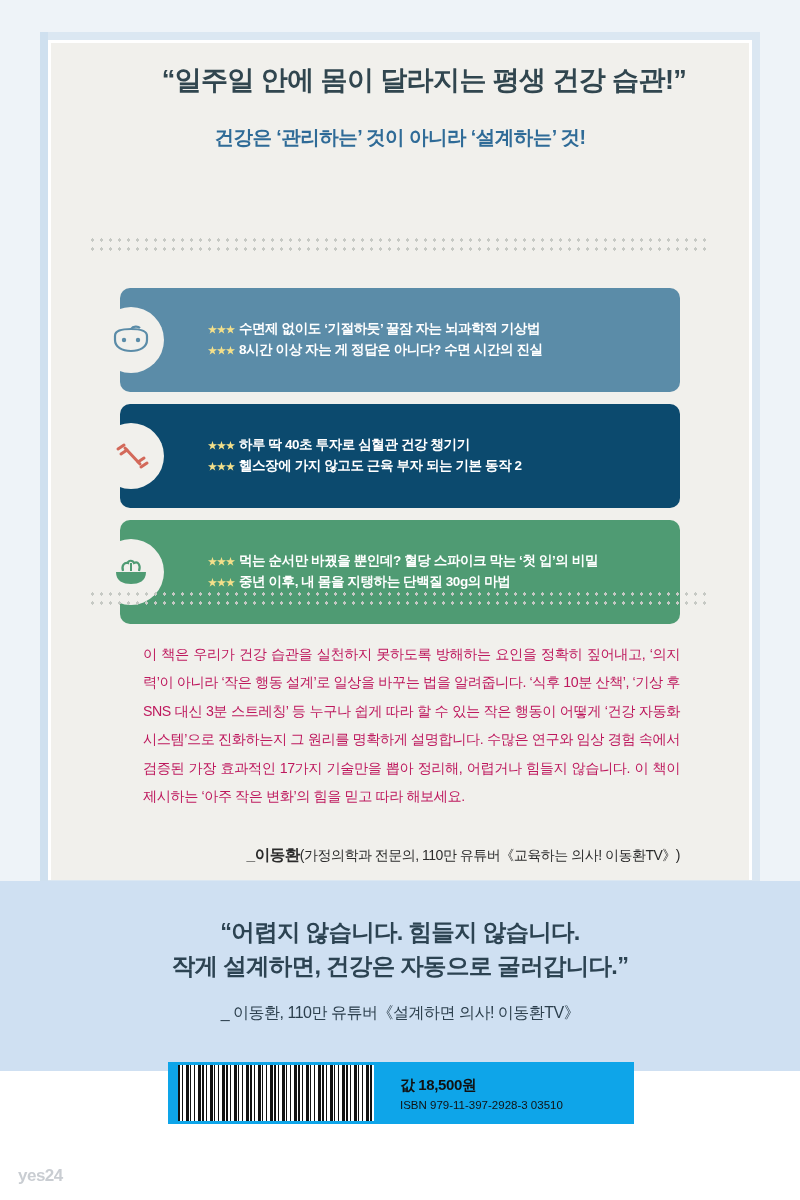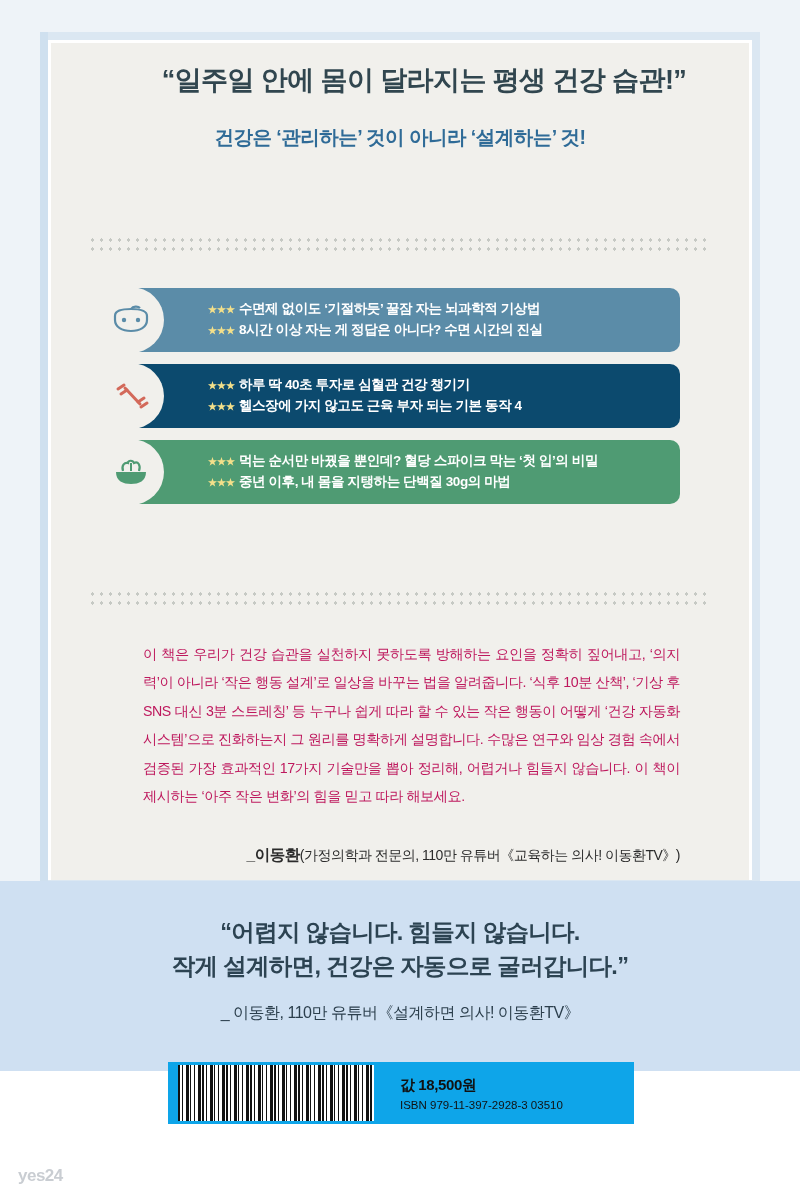--- a/index.html
+++ b/index.html
@@ -76,21 +76,21 @@
   }
   #dots-top { top: 238px; }
   #dots-bottom { top: 592px; }
 
   
   .features {
     position: absolute; left: 120px; right: 120px; top: 288px;
   }
   .feature {
     position: relative;
-    height: 64px;
+    height: 104px;
     border-radius: 10px;
     margin-bottom: 12px;
     display: flex;
     align-items: center;
     padding-left: 88px;
     padding-right: 14px;
   }
   .feature.blue  { background: #5b8ca8; }
   .feature.red   { background: #0c4a6e; }
   .feature.green { background: #4f9b73; }
@@ -260,21 +260,21 @@
               <line x1="13" y1="7" x2="28" y2="23"></line>
             </g>
           </svg>
         </span>
       </div>
       <div class="f-lines">
         <div class="f-line">
           <span class="stars">★★★</span><span>하루 딱 40초 투자로 심혈관 건강 챙기기</span>
         </div>
         <div class="f-line">
-          <span class="stars">★★★</span><span>헬스장에 가지 않고도 근육 부자 되는 기본 동작 4</span>
+          <span class="stars">★★★</span><span>헬스장에 가지 않고도 근육 부자 되는 기본 동작 2</span>
         </div>
       </div>
     </div>
 
     <div class="feature green">
       <div class="badge">
         <span>
           <svg width="40" height="30" viewBox="0 0 40 30">
             <path d="M5 15 L35 15 C35 24 28 27 20 27 C12 27 5 24 5 15 Z" fill="#4f9b73"></path>
             <path d="M12 14 C10 8 14 5 17 6 C17 3 22 3 23 6 C27 4 30 8 28 14" fill="none" stroke="#4f9b73" stroke-width="2.2"></path>

